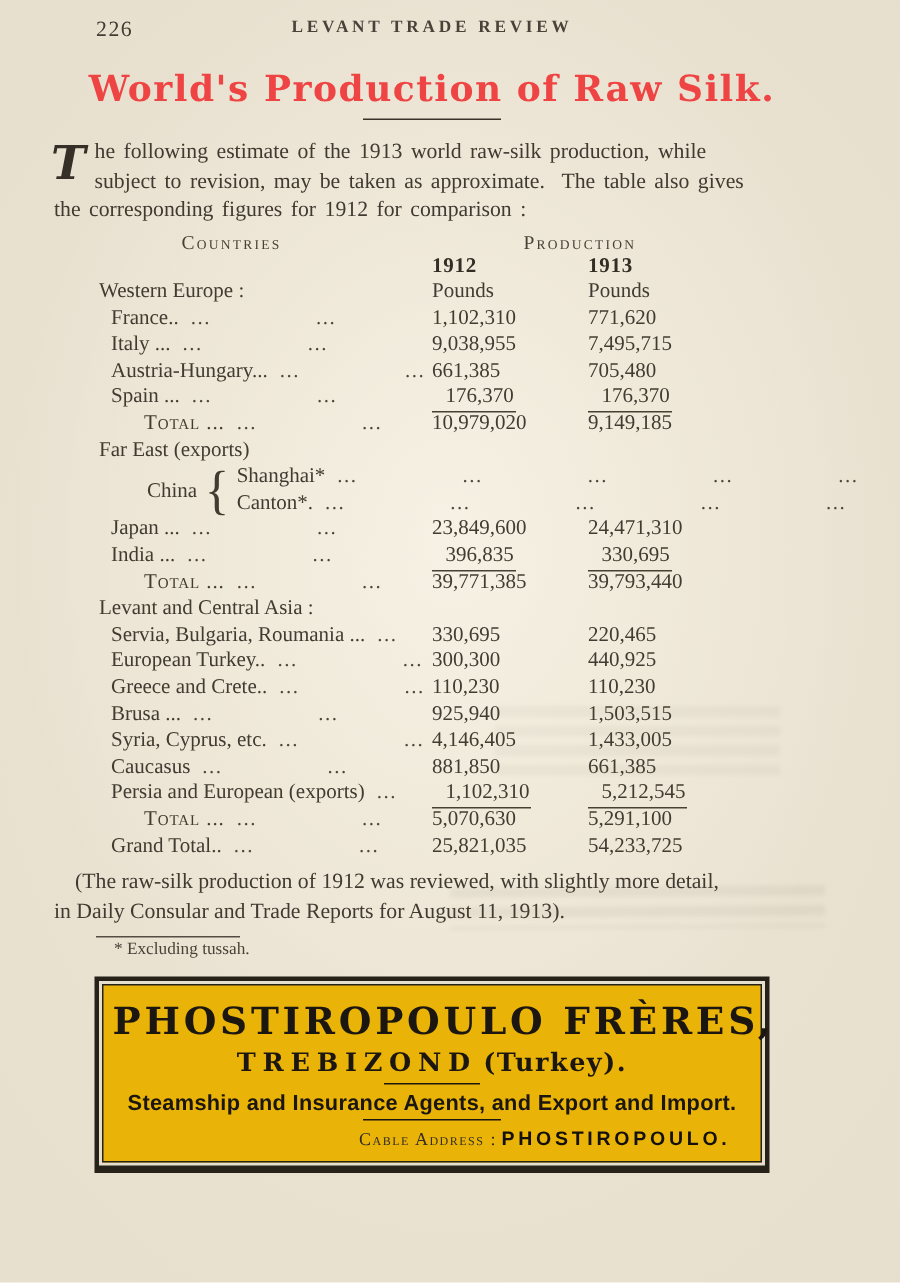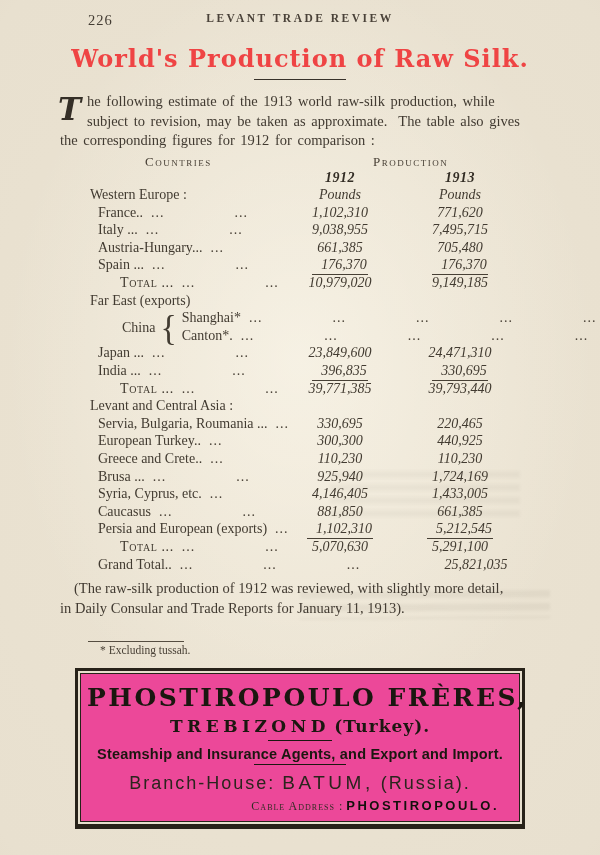--- a/index.html
+++ b/index.html
@@ -4,21 +4,21 @@
 <style>
   html,body{margin:0;padding:0;}
   body{
     width:600px;height:855px;overflow:hidden;position:relative;
     font-family:"Liberation Serif", serif;
     background:
       radial-gradient(ellipse 420px 560px at 50% 42%, rgba(255,252,242,.55) 0%, rgba(255,252,242,0) 70%),
       radial-gradient(ellipse 700px 900px at 50% 50%, #ece4d3 0%, #e8e0cf 62%, #ddd3bf 92%, #d5cab4 100%);
     color:#3f3830;
   }
-  .page{position:relative;width:600px;height:662px;box-sizing:border-box;padding:12px 60px 0 60px;}
+  .page{position:relative;width:600px;height:662px;box-sizing:border-box;padding:12px 60px 0 36px;}
   
   .ghost{position:absolute;pointer-events:none;opacity:.07;filter:blur(1.5px);
     background:repeating-linear-gradient(180deg,transparent 0 6px,#6b6353 6px 13px);}
   .g1{left:300px;top:585px;width:250px;height:34px;transform:rotate(-.4deg);}
   .g2{left:330px;top:465px;width:190px;height:52px;opacity:.05;}
 
   
   .running{position:relative;height:18px;}
   .pagenum{position:absolute;left:28px;top:0;font-size:14.5px;letter-spacing:1px;color:#433c33;}
   .journal{display:block;text-align:center;font-size:11.5px;letter-spacing:2.5px;font-weight:bold;color:#4a4239;}
@@ -37,21 +37,21 @@
 
   
   .tbl{margin-top:3px;}
   .cols{position:relative;height:16px;font-size:13px;}
   .colspan{position:absolute;top:0;font-variant:small-caps;letter-spacing:1.5px;color:#473f35;}
   .col-countries{left:85px;}
   .col-production{left:313px;}
   .trow{display:flex;align-items:baseline;height:17.6px;padding-right:12px;font-size:14px;color:#423b31;}
   .lbl{white-space:pre;flex:0 0 auto;}
   .dots{flex:1 1 auto;overflow:hidden;white-space:pre;padding:0 8px;letter-spacing:1px;word-spacing:13px;color:#55¬(invalid);color:#4d453a;}
-  .v{flex:0 0 auto;text-align:center;white-space:pre;font-style:italic;}
+  .v{flex:0 0 auto;text-align:left;white-space:pre;}
   .v1{width:104px;}
   .v2{width:136px;}
   .vi{display:inline-block;}
   .u{border-bottom:1.4px solid #474035;padding:0 1px 1px 9px;}
   .yrb{font-weight:bold;letter-spacing:.5px;color:#332d25;}
   .sec{padding-left:30px;}
   .data{padding-left:38px;}
   .total{padding-left:60px;}
   .total .lbl, .sc-lbl{font-variant:small-caps;letter-spacing:.6px;}
   
@@ -60,28 +60,28 @@
   .china-brace{font-size:34px;font-weight:400;color:#423b31;margin:0 5px;line-height:35px;transform:scaleY(1.05);}
   .china-rows{flex:1 1 auto;}
   .china-rows .trow{padding-left:0;}
 
   
   .closing{margin-top:5px;font-size:14.5px;line-height:19.5px;color:#413a31;}
   .cl.ind{padding-left:14px;}
   .cl{white-space:pre;}
 
   
-  .foot{margin-top:23px;}
+  .foot{margin-top:6px;}
   .foot-rule{width:96px;margin:0 0 2px 28px;border:0;border-top:1px solid #554d41;}
   .footnote{padding-left:40px;font-size:11.5px;color:#4a4237;}
 
   
   .ad-outer{margin:12px auto 0 auto;width:450px;border:3px solid #272219;border-bottom-width:5px;
     padding:2px;background:#e7dfce;box-sizing:border-box;}
-  .ad-inner{border:1px solid #272219;background:#ec4899;text-align:center;padding:9px 6px 7px 6px;color:#1b1710;}
+  .ad-inner{border:1px solid #272219;background:#eab308;text-align:center;padding:9px 6px 7px 6px;color:#1b1710;}
   .ad-name{font-family:"DejaVu Serif", serif;font-weight:bold;font-size:25px;letter-spacing:2.5px;white-space:nowrap;}
   .ad-city{margin-top:4px;font-size:17px;}
   .ad-city-b{font-family:"DejaVu Serif", serif;font-weight:bold;letter-spacing:4.5px;}
   .ad-city-r{font-family:"DejaVu Serif", serif;font-weight:bold;letter-spacing:1px;}
   .ad-city-rule{width:64px;margin:3px auto 0 auto;border:0;border-top:1.8px solid #1b1710;}
   .ad-role{margin-top:7px;font-family:"Liberation Sans", sans-serif;font-size:19px;letter-spacing:6px;color:#14110c;}
   .ad-line1{margin-top:5px;font-family:"Liberation Sans", sans-serif;font-weight:bold;font-size:14.5px;letter-spacing:.2px;white-space:nowrap;}
   .ad-line2{margin-top:3px;font-family:"Liberation Sans", sans-serif;font-size:14.5px;letter-spacing:1.8px;color:#221d15;}
   .ad-line2-rule{width:92px;margin:2px auto 0 auto;border:0;border-top:1.6px solid #1b1710;}
   .ad-branch{margin-top:7px;font-family:"Liberation Sans", sans-serif;font-size:18px;letter-spacing:2px;color:#2a251d;white-space:nowrap;}
@@ -231,21 +231,21 @@
       <span class="lbl">Greece and Crete..</span>
       <span class="dots">...    ...    ...    ...    ...    ...    ...    ...    ...    ...</span>
       <span class="v v1"><span class="vi">110,230</span></span>
       <span class="v v2"><span class="vi">110,230</span></span>
     </div>
 
     <div class="trow data">
       <span class="lbl">Brusa ...</span>
       <span class="dots">...    ...    ...    ...    ...    ...    ...    ...    ...    ...</span>
       <span class="v v1"><span class="vi">925,940</span></span>
-      <span class="v v2"><span class="vi">1,724,169</span></span>
+      <span class="v v2"><span class="vi">1,503,515</span></span>
     </div>
 
     <div class="trow data">
       <span class="lbl">Syria, Cyprus, etc.</span>
       <span class="dots">...    ...    ...    ...    ...    ...    ...    ...    ...    ...</span>
       <span class="v v1"><span class="vi">4,146,405</span></span>
       <span class="v v2"><span class="vi">1,433,005</span></span>
     </div>
 
     <div class="trow data">
@@ -266,47 +266,43 @@
       <span class="lbl">Total ...</span>
       <span class="dots">...    ...    ...    ...    ...    ...    ...    ...    ...    ...</span>
       <span class="v v1"><span class="vi">5,070,630</span></span>
       <span class="v v2"><span class="vi">5,291,100</span></span>
     </div>
 
     <div class="trow data">
       <span class="lbl">Grand Total..</span>
       <span class="dots">...    ...    ...    ...    ...    ...    ...    ...    ...    ...</span>
       <span class="v v1"><span class="vi">25,821,035</span></span>
+      <span class="v v2"><span class="vi">54,233,725</span></span>
     </div>
   </div>
 
   <div class="closing">
     <div class="cl ind">(The raw-silk production of 1912 was reviewed, with slightly more detail,</div>
-    <div class="cl">in Daily Consular and Trade Reports for January 11, 1913).</div>
+    <div class="cl">in Daily Consular and Trade Reports for August 11, 1913).</div>
   </div>
 
   <div class="foot">
     <hr class="foot-rule">
     <div class="footnote">* Excluding tussah.</div>
   </div>
 
   <div class="ad-outer">
     <div class="ad-inner">
       <div class="ad-name">PHOSTIROPOULO FRÈRES,</div>
       <div class="ad-city">
         <span class="ad-city-b">TREBIZOND</span>
         <span class="ad-city-r">(Turkey).</span>
       </div>
       <hr class="ad-city-rule">
       <div class="ad-line1">Steamship and Insurance Agents, and Export and Import.</div>
       <hr class="ad-line2-rule">
-      <div class="ad-branch">
-        <span>Branch-House:</span>
-        <span class="batum">BATUM,</span>
-        <span>(Russia).</span>
-      </div>
       <div class="ad-cable">
         <span class="cable-label">Cable Address :</span>
         <span class="cable-value">PHOSTIROPOULO.</span>
       </div>
     </div>
   </div>
 </div>
 
 </body></html>

